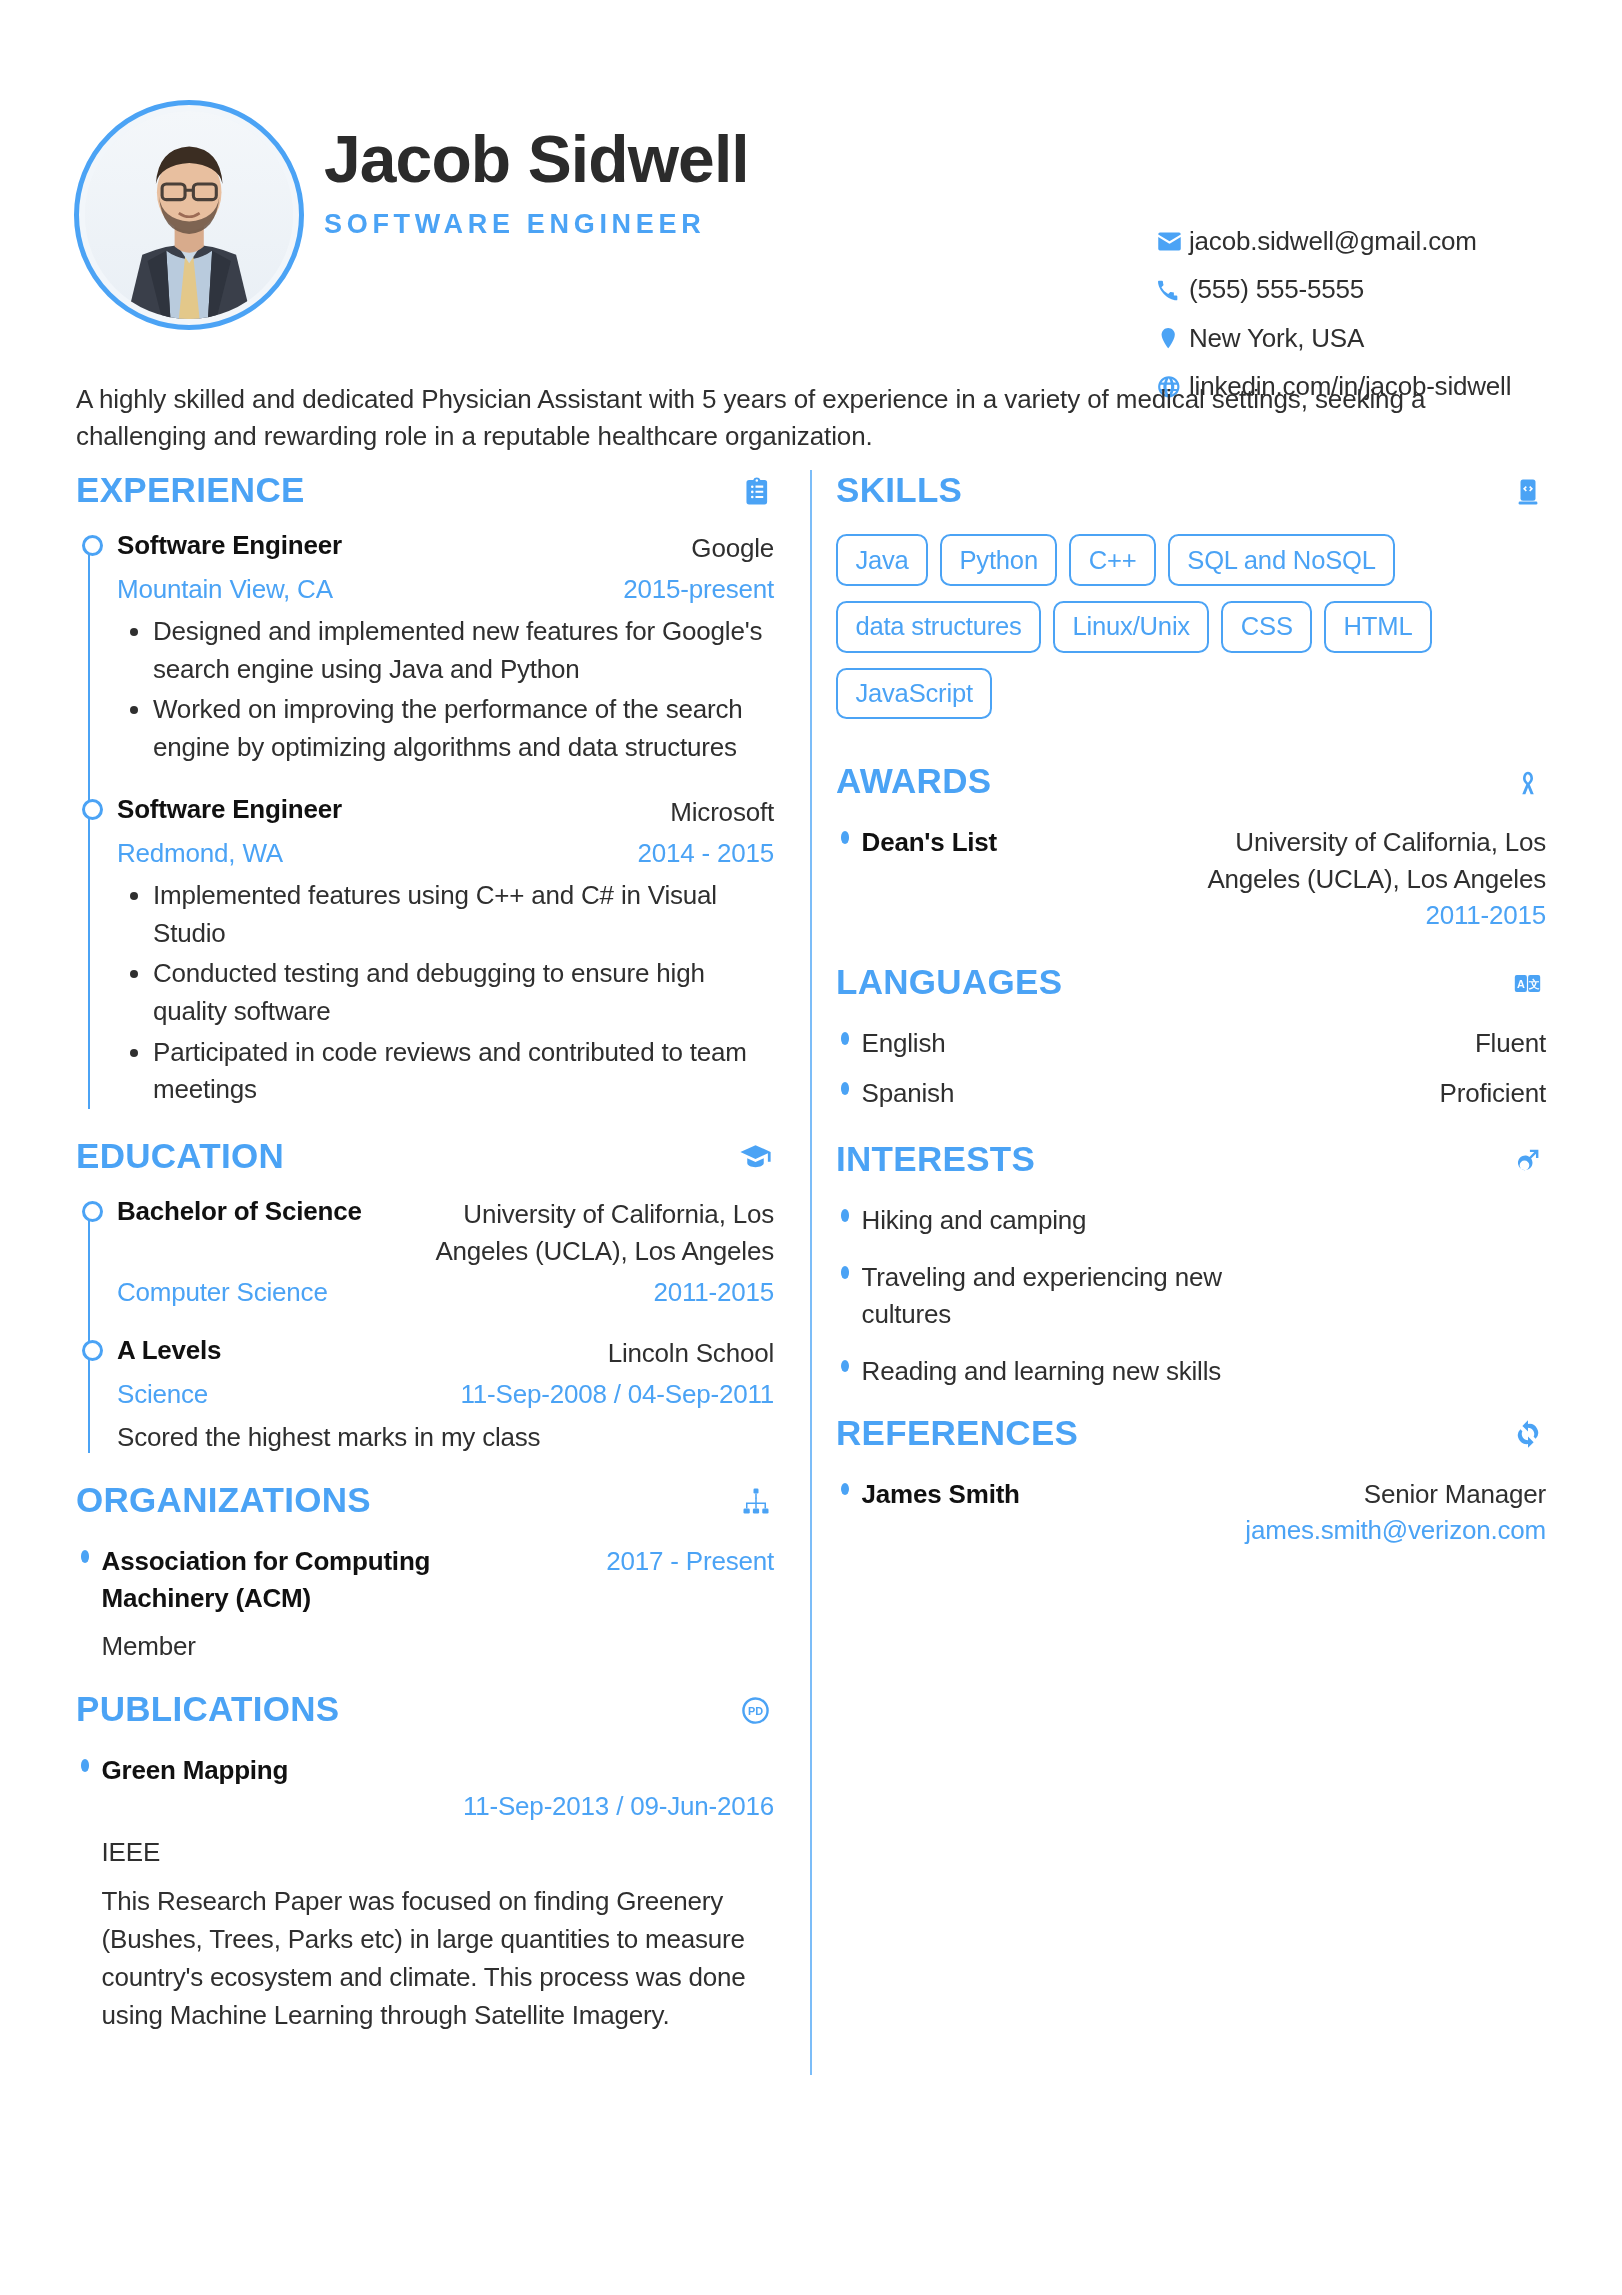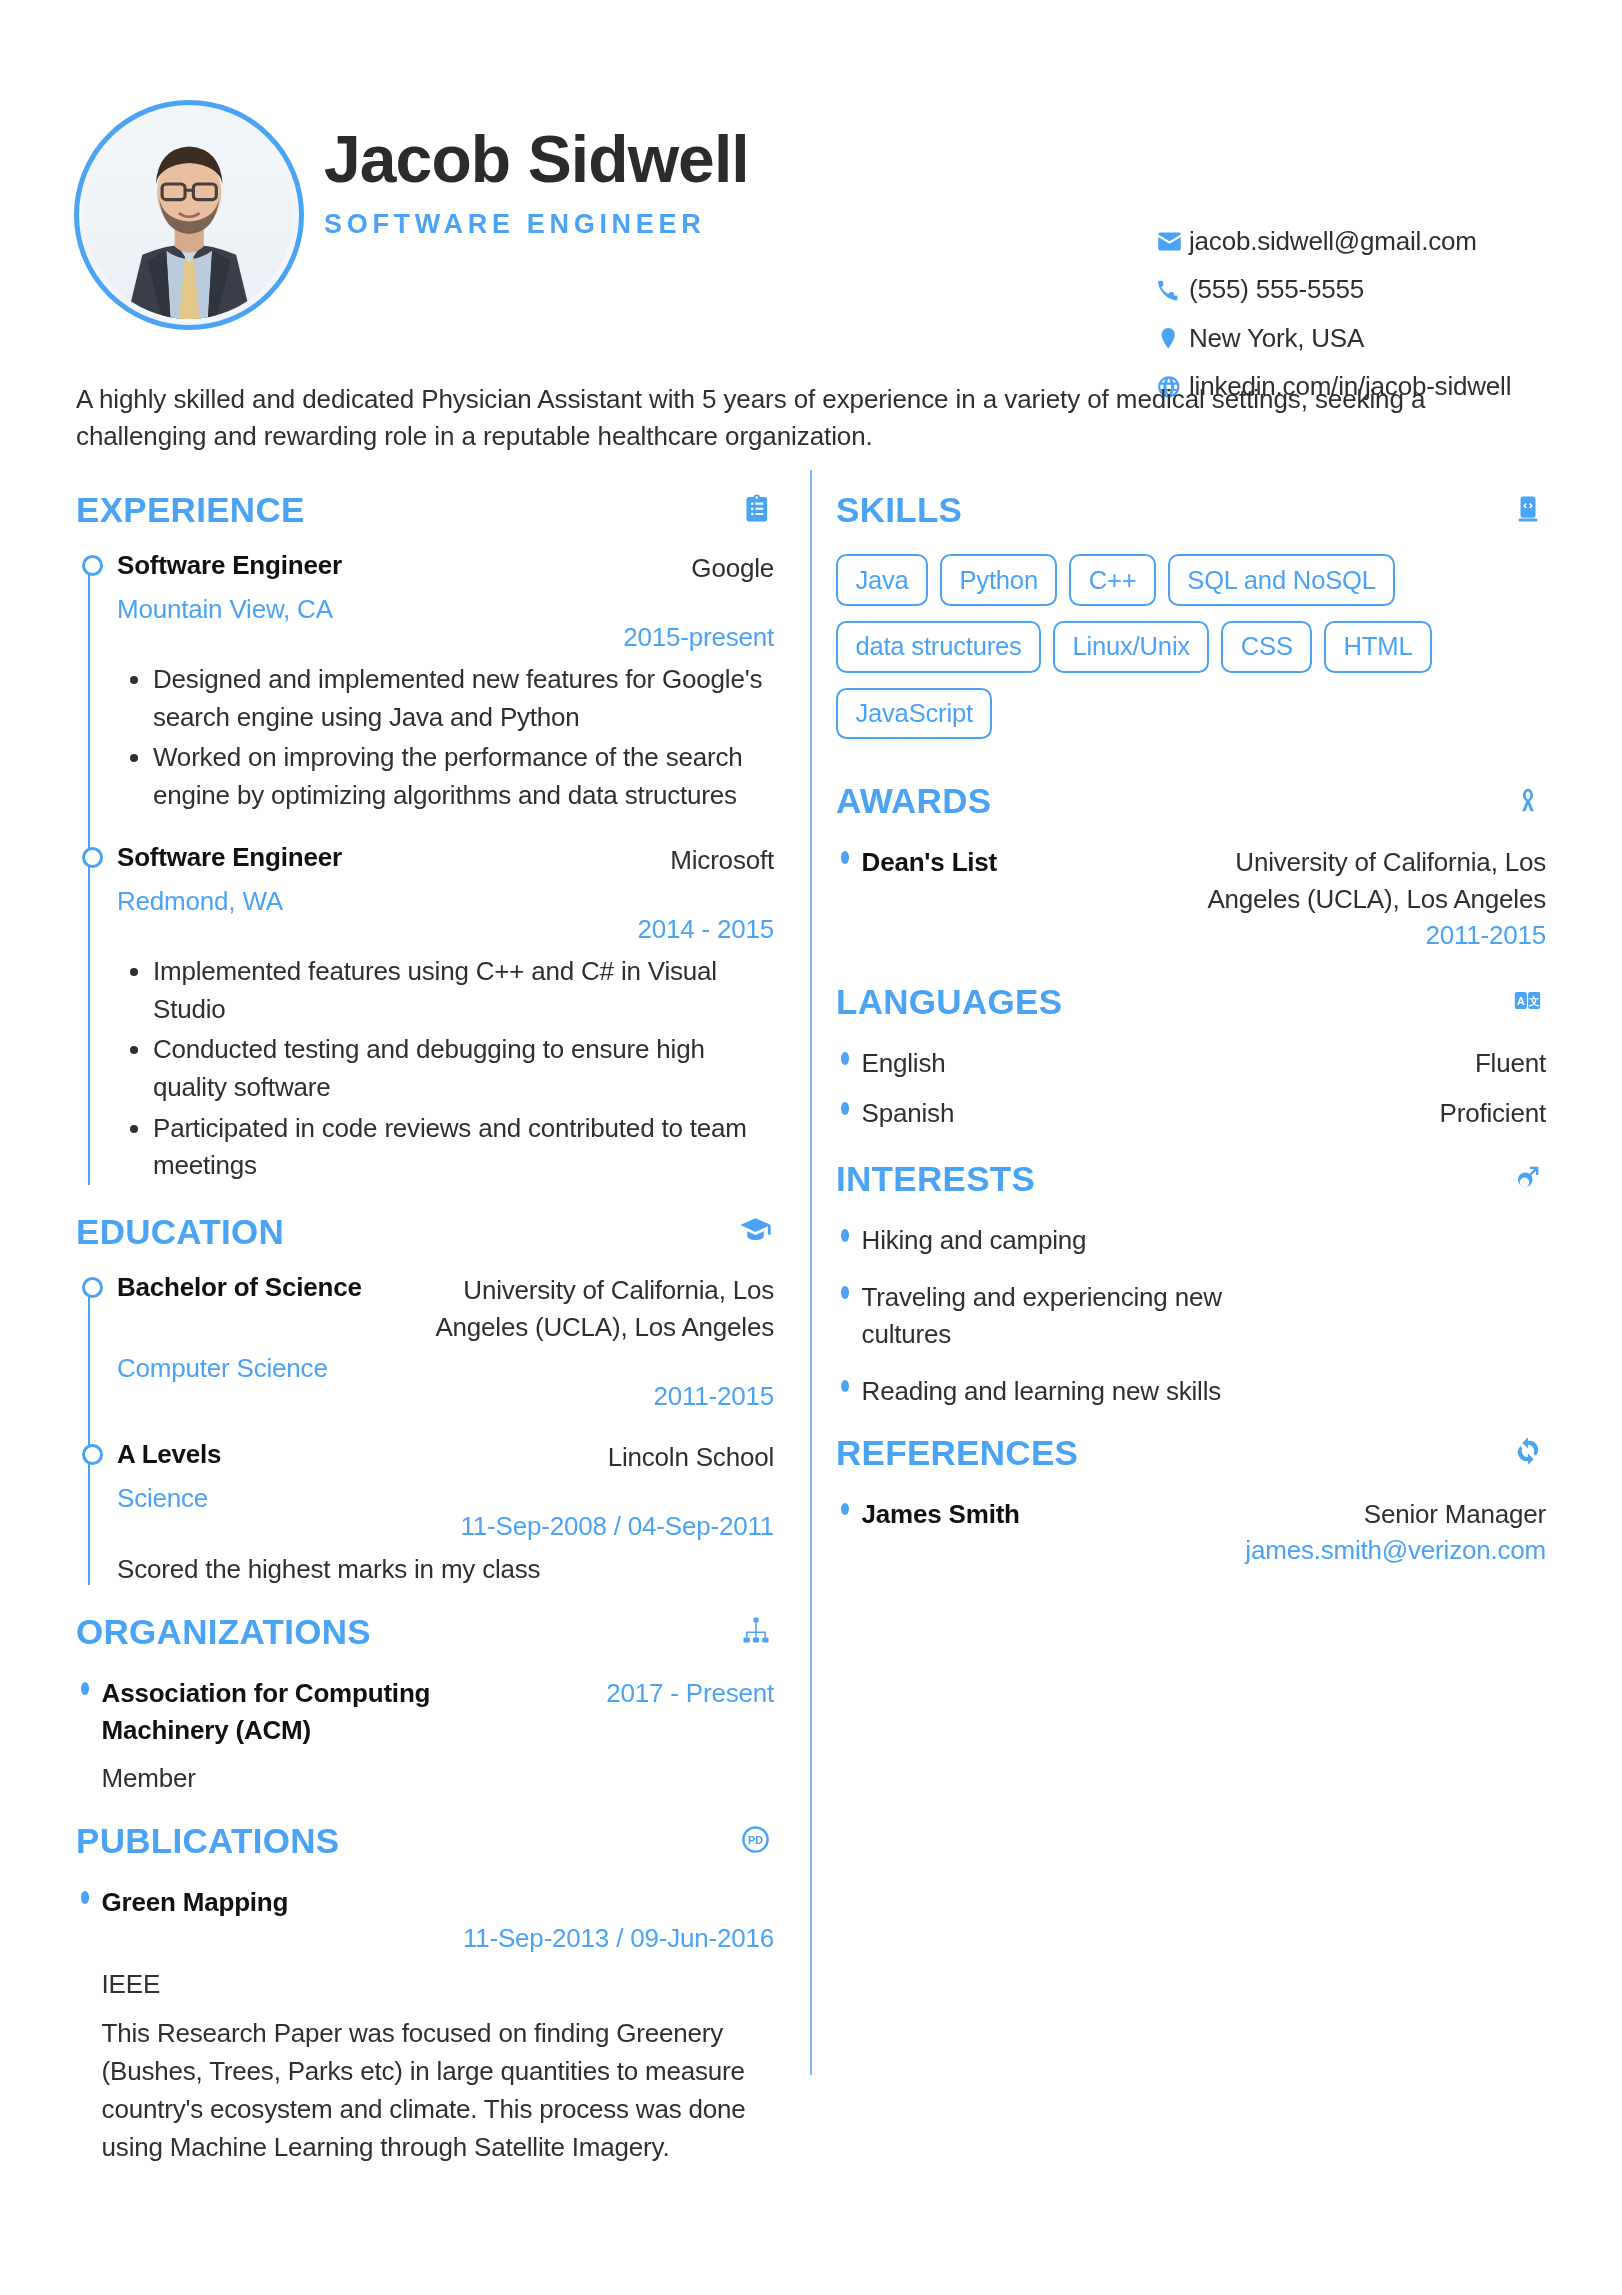--- a/index.html
+++ b/index.html
@@ -47,21 +47,21 @@
   }
 
   
   .divider { position:absolute; left:810px; top:470px; width:2.3px; height:1605px; background:#7cbdf8; }
 
   .col-left  { position:absolute; left:76px;  top:470px; width:698px; }
   .col-right { position:absolute; left:836px; top:470px; width:710px; }
 
   
   .section { position:relative; }
-  .sec-head { position:relative; display:flex; align-items:flex-start; justify-content:space-between;margin-top:20px; }
+  .sec-head { position:relative; display:flex; align-items:flex-end; justify-content:space-between; }
   .sec-title { font-size:35px; font-weight:800; color:#4BA3F5; letter-spacing:0.3px; }
   .sec-icon { width:37px; height:37px; display:flex; align-items:center; justify-content:center; }
   .sec-icon svg { fill:#4BA3F5; }
 
   
   .timeline { position:relative; padding-left:41px; margin-top:20px; }
   .timeline::before {
     content:""; position:absolute; left:11.6px; top:8.1px; bottom:0;
     width:2.9px; background:#4BA3F5;
   }
@@ -69,21 +69,21 @@
   .tl-item::before {
     content:""; position:absolute; left:-35px; top:4.7px;
     width:15px; height:15px; border-radius:50%;
     border:3.5px solid #4BA3F5; background:#fff;
   }
   .row-top { display:flex; justify-content:space-between; align-items:flex-start; gap:11.6px; }
   .r-title { font-size:26px; font-weight:800; color:#111; letter-spacing:-0.2px; }
   .r-org  { font-size:26px; color:#2f2f2f; text-align:right; letter-spacing:-0.2px; max-width:361px; line-height:1.42; }
   .row-sub { display:flex; justify-content:space-between; align-items:flex-start; gap:11.6px; margin-top:7px; }
   .r-loc  { font-size:26px; color:#4BA3F5; letter-spacing:-0.2px; }
-  .r-date { font-size:26px; color:#4BA3F5; text-align:center; letter-spacing:-0.2px;margin-top:28px; }
+  .r-date { font-size:26px; color:#4BA3F5; text-align:center; letter-spacing:-0.2px; }
   .r-note { font-size:26px; color:#2f2f2f; margin-top:11.6px; letter-spacing:-0.2px; }
   ul.bullets { margin:8.1px 0 0 36px; }
   ul.bullets li {
     font-size:26px; color:#2f2f2f; line-height:1.46;
     letter-spacing:-0.2px; margin-bottom:2.3px;
   }
 
   
   .dotlist { margin-top:23px; }
   .dot-item { position:relative; padding-left:25.6px; margin-bottom:20px; }

